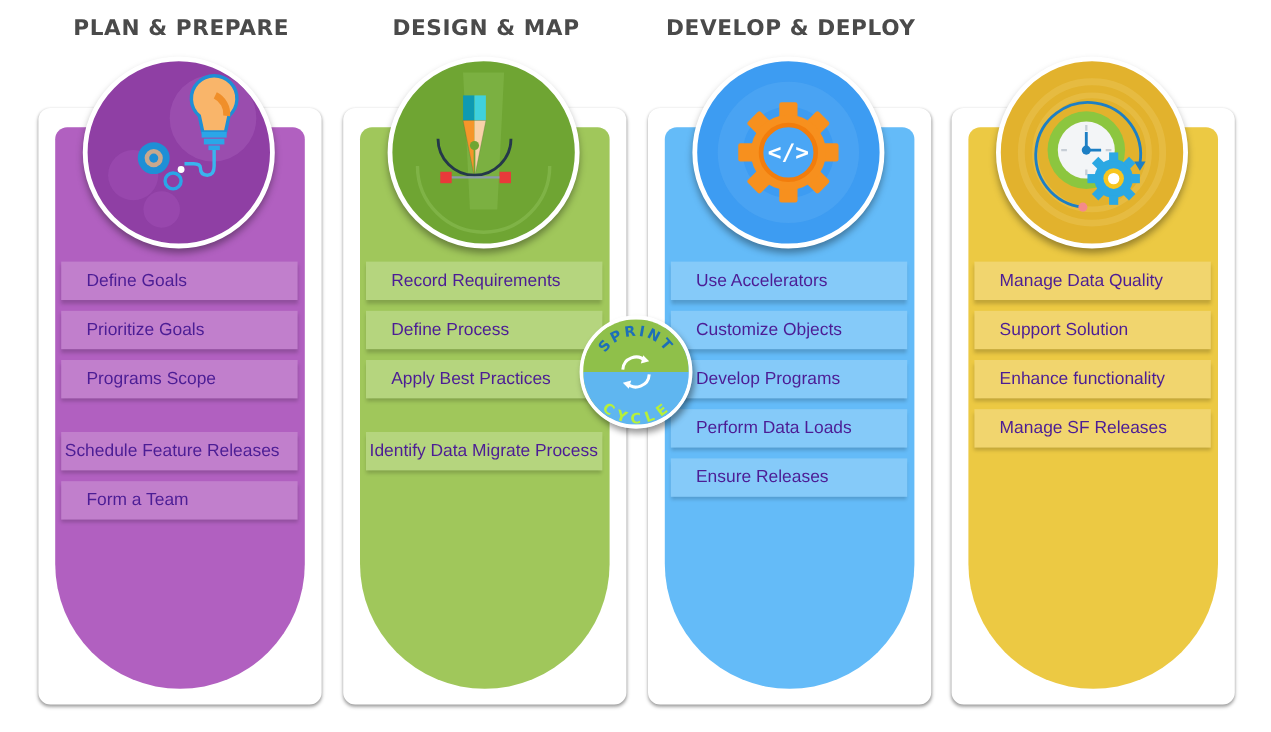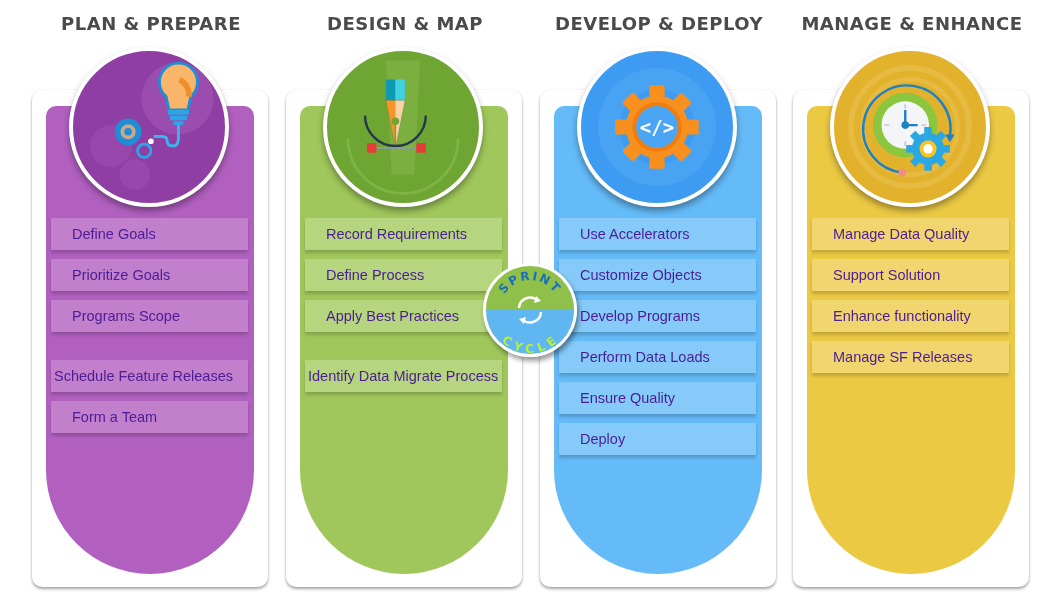--- a/index.html
+++ b/index.html
@@ -132,27 +132,25 @@
       </g>
       <circle cx="80" cy="80" r="24" fill="#4aa6f5" stroke="#f27d0c" stroke-width="4"></circle>
       <text x="80" y="87" text-anchor="middle" font-size="20" font-weight="bold" fill="#fff" font-family="DejaVu Sans Mono, monospace">&lt;/&gt;</text>
     </svg>
   </div>
   <div class="items">
     <div class="item">Use Accelerators</div>
     <div class="item">Customize Objects</div>
     <div class="item">Develop Programs</div>
     <div class="item">Perform Data Loads</div>
-    <div class="item">Ensure Quality</div>
-    <div class="item">Deploy</div>
+    <div class="item">Ensure Releases</div>
   </div>
 </div>
 
 <div class="phase p4" style="left:793px;">
-  <div class="phase-title">MANAGE &amp; ENHANCE</div>
   <div class="card"></div>
   <div class="pill"></div>
   <div class="icon-circle">
     <svg viewBox="0 0 160 160">
       <circle cx="80" cy="80" r="62" fill="none" stroke="#e9c14f" stroke-width="6" opacity="0.6"></circle>
       <circle cx="80" cy="80" r="50" fill="none" stroke="#e9c14f" stroke-width="5" opacity="0.6"></circle>
       <path d="M72 128 a46 46 0 1 1 50 -38" fill="none" stroke="#1d7fc4" stroke-width="2.5"></path>
       <path d="M117 88 l5 8 l5 -8 z" fill="#1d7fc4"></path>
       <circle cx="72" cy="128" r="4" fill="#f58a8a"></circle>
       <circle cx="75" cy="78" r="34" fill="#8cc63f"></circle>

